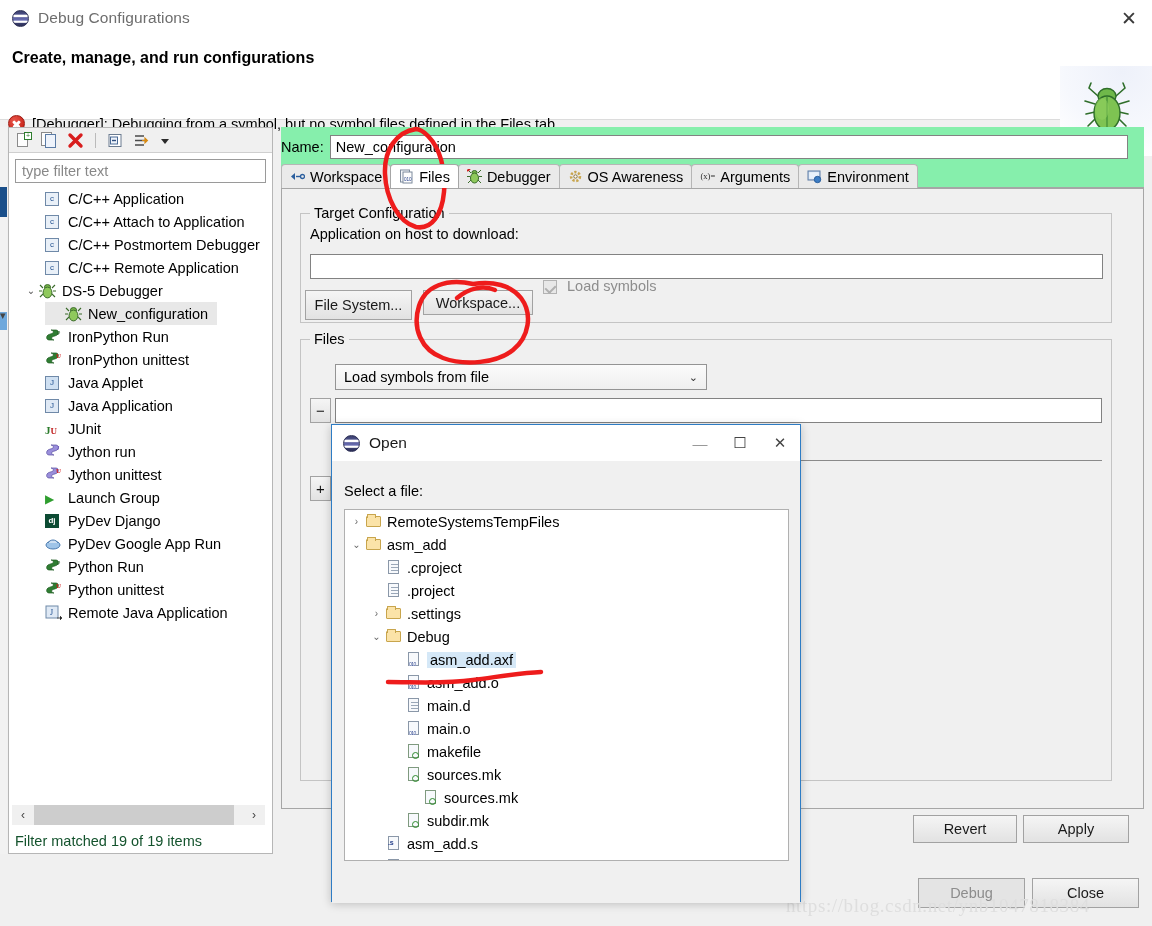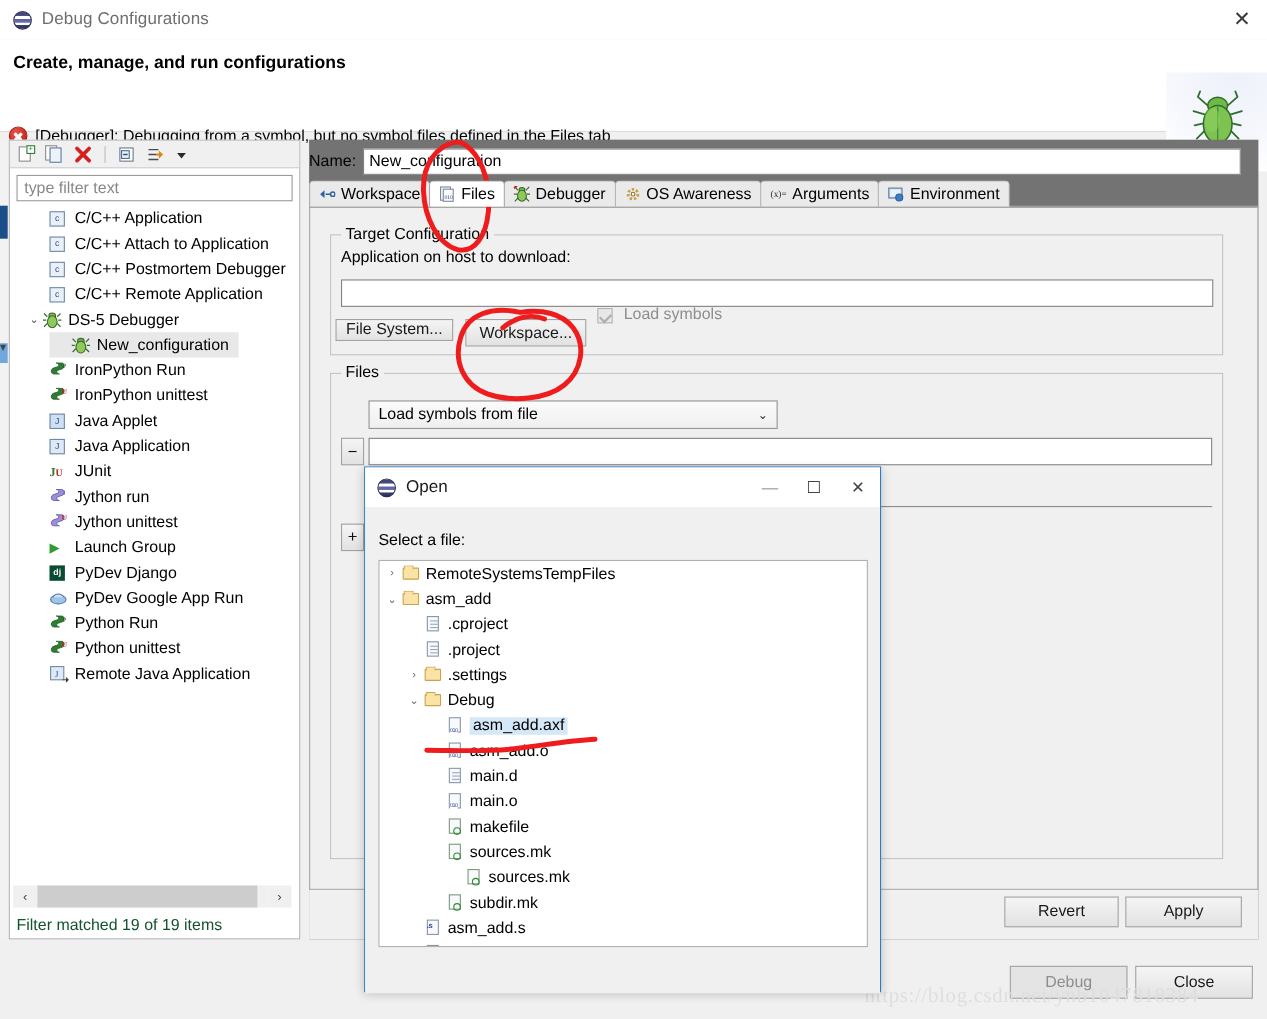--- a/index.html
+++ b/index.html
@@ -147,21 +147,21 @@
   .left-scrollbar {
     position:absolute; left:0; top:127px; width:7px; height:727px; background:#f2f2f2;
   }
   .left-scrollbar .thumb1 { position:absolute; left:0; top:60px; width:7px; height:30px; background:#1a4f8a; }
   .left-scrollbar .thumb2 { position:absolute; left:0; top:185px; width:7px; height:18px; background:#6ea8dc; }
   .left-chev { position:absolute; left:0px; top:182px; font-size:11px; color:#444; }
 
   
   .rightcol {
     position: absolute; left: 281px; top: 127px; width: 863px; height: 727px;
-    background: #737373;
+    background: #86efac;
   }
   .name-row {
     position:absolute; left:0; top:8px; display:flex; align-items:center; gap:6px;
   }
   .name-label { font-size:14.5px; }
   .name-input {
     width: 798px; height: 24px; background:#fff; border:1px solid #828282;
     display:flex; align-items:center; padding:0 5px; font-size:14.5px;
   }
   .tabbar {
@@ -195,21 +195,21 @@
   .path-input {
     position:absolute; left:9px; top:40px; width:793px; height:25px;
     background:#fff; border:1px solid #828282;
   }
   .btn {
     background: linear-gradient(180deg,#f5f5f5 0%,#e2e2e2 100%);
     border:1px solid #a2a2a2; font-size:14.5px; color:#1a1a1a;
     display:flex; align-items:center; justify-content:center;
   }
   .btn.disabled { color:#8d8d8d; background:#e4e4e4; }
-  .b-fs { position:absolute; left:4px; top:76px; width:107px; height:20px; }
+  .b-fs { position:absolute; left:4px; top:76px; width:107px; height:30px; }
   .b-ws { position:absolute; left:122px; top:76px; width:110px; height:25px; }
   .chk-row {
     position:absolute; left:242px; top:64px; display:flex; align-items:flex-end; gap:10px;
   }
   .chk {
     width:14px; height:14px; border:1px solid #b3b3b3; background:#e8e8e8;
     position:relative; flex:none;
   }
   .chk::after {
     content:""; position:absolute; left:3px; top:2px; width:5px; height:8px;

